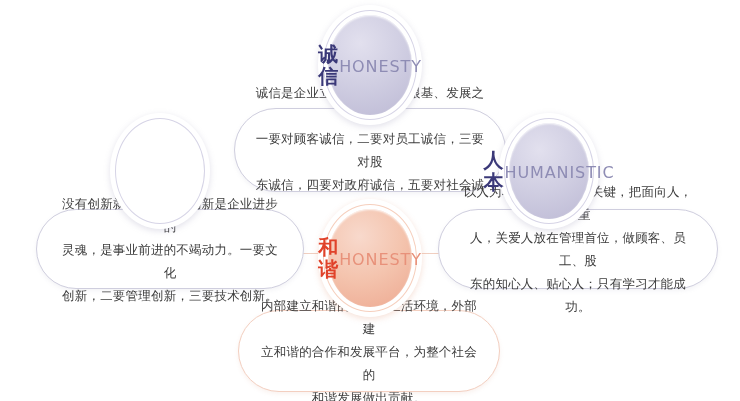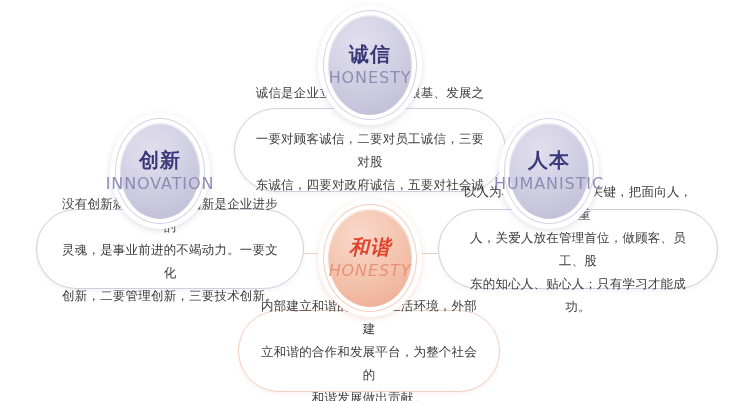--- a/index.html
+++ b/index.html
@@ -78,21 +78,21 @@
   }
   .disc {
     position: absolute;
     left: 10px;
     top: 10px;
     right: 10px;
     bottom: 10px;
     border-radius: 50%;
     background: radial-gradient(circle at 38% 28%, #e2e0ee 0%, #d0cee2 48%, #bcb9d4 100%);
     display: flex;
-    flex-direction: column;
+    flex-direction: row;
     align-items: center;
     justify-content: center;
     box-shadow: inset 0 1px 2px rgba(255,255,255,0.85);
     text-align: right;
   }
   .node.warm .disc {
     background: radial-gradient(circle at 38% 28%, #f8d9cc 0%, #f4c4ae 48%, #eda890 100%);
   }
   .cn {
     font-size: 20px;
@@ -163,36 +163,32 @@
     <div class="ring-mid"></div>
     <div class="disc">
       <div class="cn">诚信</div>
       <div class="en">HONESTY</div>
     </div>
   </div>
 
   <div class="node" style="left:110px; top:113px; width:100px; height:116px;">
     <div class="ring-outer"></div>
     <div class="ring-mid"></div>
-    <div class="disc">
-      <div class="cn">创新</div>
-      <div class="en">INNOVATION</div>
-    </div>
   </div>
 
   <div class="node" style="left:499px; top:113px; width:100px; height:116px;">
     <div class="ring-outer"></div>
     <div class="ring-mid"></div>
     <div class="disc">
       <div class="cn">人本</div>
       <div class="en">HUMANISTIC</div>
     </div>
   </div>
 
-  <div class="node warm" style="left:318px; top:199px; width:104px; height:118px;font-style:italic;">
+  <div class="node warm" style="left:318px; top:199px; width:104px; height:118px;">
     <div class="ring-outer"></div>
     <div class="ring-mid"></div>
     <div class="disc">
       <div class="cn">和谐</div>
       <div class="en">HONESTY</div>
     </div>
   </div>
 
 </div>
 

